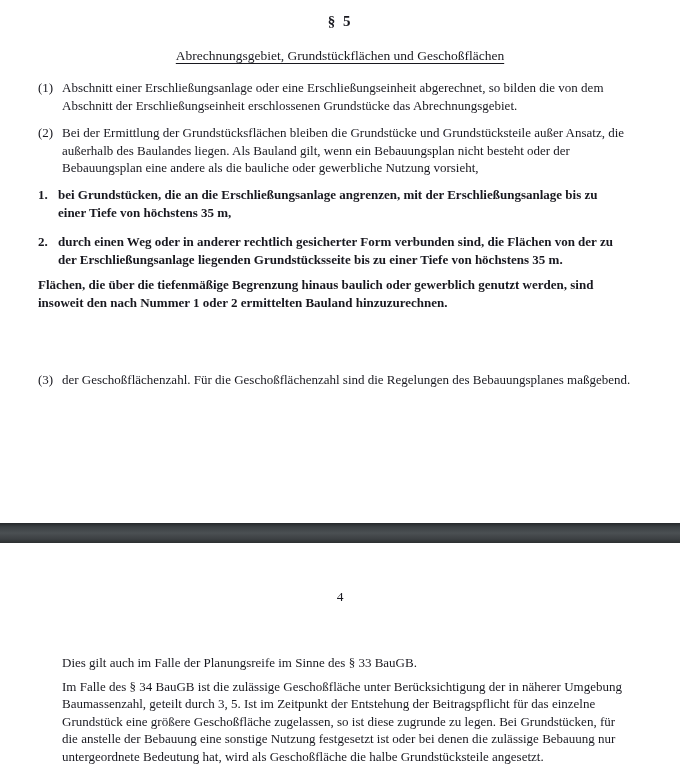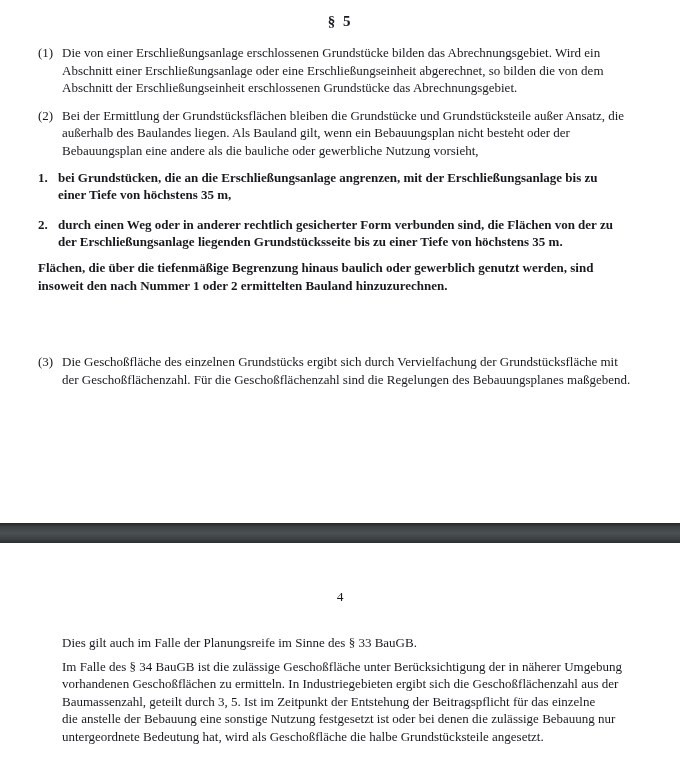--- a/index.html
+++ b/index.html
@@ -61,34 +61,34 @@
   .page-number {
     text-align: center;
     font-size: 13.5px;
     line-height: 18px;
   }
   .p2-para {
     margin-left: 24px;
     font-size: 13px;
     line-height: 17.6px;
   }
-  .mt-a { margin-top: 28px; }
+  .mt-a { margin-top: 48px; }
   .mt-b { margin-top: 6px; }
 </style>
 </head>
 <body>
 
 <div class="page" id="page-1">
   <div class="section-title">§ 5</div>
+  <div class="doc-heading">Abrechnungsgebiet, Grundstückflächen und Geschoßflächen</div>
 
   <div class="content">
     <div class="para mt-p1">
       <div class="marker">(1)</div>
       <div class="lines">
-          <div>Die von einer Erschließungsanlage erschlossenen Grundstücke bilden das Abrechnungsgebiet. Wird ein</div>
           <div>Abschnitt einer Erschließungsanlage oder eine Erschließungseinheit abgerechnet, so bilden die von dem</div>
           <div>Abschnitt der Erschließungseinheit erschlossenen Grundstücke das Abrechnungsgebiet.</div>
         </div>
     </div>
 
     <div class="para mt-p2">
       <div class="marker">(2)</div>
       <div class="lines">
           <div>Bei der Ermittlung der Grundstücksflächen bleiben die Grundstücke und Grundstücksteile außer Ansatz, die</div>
           <div>außerhalb des Baulandes liegen. Als Bauland gilt, wenn ein Bebauungsplan nicht besteht oder der</div>
@@ -115,40 +115,39 @@
     <div class="para mt-bp bold indent-block">
       <div class="lines">
           <div>Flächen, die über die tiefenmäßige Begrenzung hinaus baulich oder gewerblich genutzt werden, sind</div>
           <div>insoweit den nach Nummer 1 oder 2 ermittelten Bauland hinzuzurechnen.</div>
         </div>
     </div>
 
     <div class="para mt-p3">
       <div class="marker">(3)</div>
       <div class="lines">
-          <div>Die Geschoßfläche des einzelnen Grundstücks ergibt sich durch Vervielfachung der Grundstücksfläche mit</div>
           <div>der Geschoßflächenzahl. Für die Geschoßflächenzahl sind die Regelungen des Bebauungsplanes maßgebend.</div>
         </div>
     </div>
   </div>
 </div>
 
 <div class="page-separator"></div>
 
 <div class="page" id="page-2">
   <div class="page-number">4</div>
   <div class="content">
     <div class="p2-para mt-a">
       <div class="lines">
           <div>Dies gilt auch im Falle der Planungsreife im Sinne des § 33 BauGB.</div>
         </div>
     </div>
     <div class="p2-para mt-b">
       <div class="lines">
           <div>Im Falle des § 34 BauGB ist die zulässige Geschoßfläche unter Berücksichtigung der in näherer Umgebung</div>
-          <div>vorhandenen Geschoßflächen zu ermitteln. In Industriegebieten ergibt sich die Geschoßflächenzahl aus der</div>
           <div>Baumassenzahl, geteilt durch 3, 5. Ist im Zeitpunkt der Entstehung der Beitragspflicht für das einzelne</div>
+          <div>Grundstück eine größere Geschoßfläche zugelassen, so ist diese zugrunde zu legen. Bei Grundstücken, für</div>
           <div>die anstelle der Bebauung eine sonstige Nutzung festgesetzt ist oder bei denen die zulässige Bebauung nur</div>
           <div>untergeordnete Bedeutung hat, wird als Geschoßfläche die halbe Grundstücksteile angesetzt.</div>
         </div>
     </div>
   </div>
 </div>
 
 </body></html>

